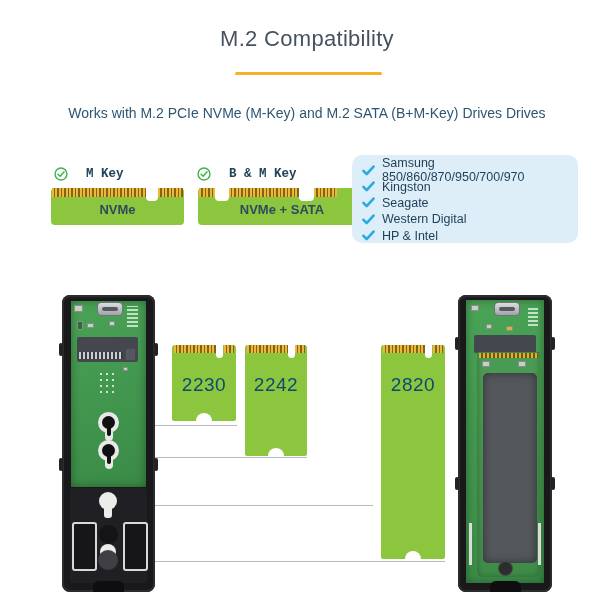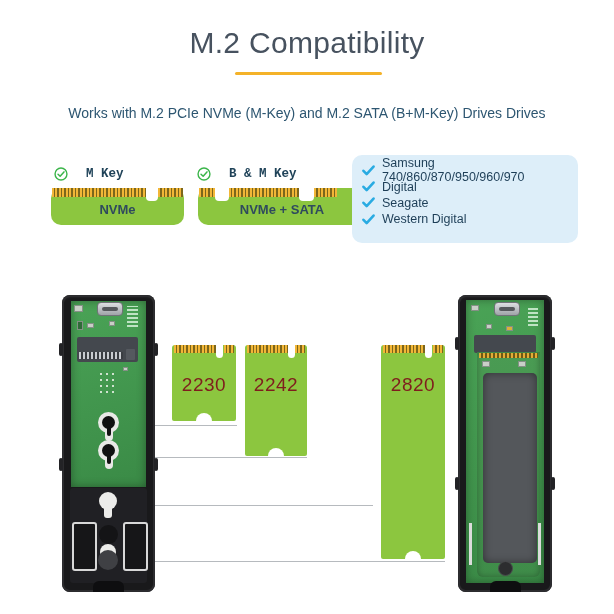--- a/index.html
+++ b/index.html
@@ -1,32 +1,32 @@
 <!DOCTYPE html>
 <html><head>
 <meta charset="utf-8">
 <style>
   html,body{margin:0;padding:0;background:#fff;}
   .canvas{position:relative;width:614px;height:614px;background:#ffffff;
     font-family:"Liberation Sans",sans-serif;overflow:hidden;}
 
   
   .page-title{position:absolute;top:26px;left:0;right:0;text-align:center;
-    font-size:30px;font-weight:400;color:#47525f;letter-spacing:.3px;}
+    font-size:22px;font-weight:400;color:#47525f;letter-spacing:.3px;}
   .title-underline{position:absolute;left:235px;top:72px;width:147px;height:3px;
     background:#f4b229;border-radius:2px;}
   .page-subtitle{position:absolute;top:105px;left:0;right:0;text-align:center;
     font-size:14px;color:#2d5671;}
 
   
   .legend{position:absolute;display:flex;align-items:center;gap:18px;height:15px;font-family:Liberation Mono, monospace;}
   .legend-m{left:54px;top:166px;}
   .legend-bm{left:197px;top:166px;}
   .legend-label{font-size:12.5px;font-weight:700;color:#1f4258;}
-  .edge-card{position:absolute;background:#8cc63f;border-radius:10px;}
+  .edge-card{position:absolute;background:#8cc63f;border-radius:4px;}
   .pinseg{position:absolute;top:0;height:9px;
     background:repeating-linear-gradient(90deg,#f2b637 0px,#f2b637 2px,#7c661b 2px,#7c661b 3.5px);}
   .edge-notch{position:absolute;top:0;height:13px;background:#ffffff;border-radius:0 0 4px 4px;}
   .edge-label{position:absolute;left:0;right:0;top:14px;text-align:center;
     font-size:13px;font-weight:700;color:#2f4a5e;}
   .diagram-m{left:51px;top:188px;width:133px;height:37px;}
   .diagram-bm{left:198px;top:188px;width:168px;height:37px;}
 
   
   .compat-box{position:absolute;left:352px;top:155px;width:226px;height:88px;
@@ -72,21 +72,21 @@
 
   
   .drive{position:absolute;background:#8cc63f;border-radius:3px 3px 2px 2px;overflow:hidden;}
   .drive .pins-a{position:absolute;top:0;left:2px;width:66%;height:8px;
     background:repeating-linear-gradient(90deg,#f2b637 0px,#f2b637 2px,#7c661b 2px,#7c661b 3.5px);}
   .drive .notch-t{position:absolute;top:0;left:69%;width:11%;height:13px;
     background:#fff;border-radius:0 0 4px 4px;}
   .drive .pins-b{position:absolute;top:0;right:2px;width:16%;height:8px;
     background:repeating-linear-gradient(90deg,#f2b637 0px,#f2b637 2px,#7c661b 2px,#7c661b 3.5px);}
   .drive-num{position:absolute;top:29px;left:0;right:0;text-align:center;
-    color:#7f1d1d;font-size:19px;letter-spacing:.5px;}
+    color:#0c4a6e;font-size:19px;letter-spacing:.5px;}
   .drive-bnotch{position:absolute;bottom:-8px;left:50%;margin-left:-8px;
     width:16px;height:16px;border-radius:50%;background:#ffffff;}
 
   .guide-line{position:absolute;height:1px;background:#b6babe;}
   svg{display:block;}
 </style>
 </head>
 <body>
 
 <div class="canvas">
@@ -131,45 +131,53 @@
     <div class="edge-label">NVMe + SATA</div>
   </div>
 
   <div class="compat-box">
     <div class="compat-row">
       <span>
           <svg width="13" height="11" viewBox="0 0 14 12">
             <path d="M1.5 6.3 L5 10 L12.5 1.7" fill="none" stroke="#29abe2" stroke-width="2.8" stroke-linecap="round" stroke-linejoin="round"></path>
           </svg>
         </span>
-      <span>Samsung 740/860/870/950/960/970</span>
-    </div>
-    <div class="compat-row">
-      <span>
-          <svg width="13" height="11" viewBox="0 0 14 12">
-            <path d="M1.5 6.3 L5 10 L12.5 1.7" fill="none" stroke="#29abe2" stroke-width="2.8" stroke-linecap="round" stroke-linejoin="round"></path>
-          </svg>
-        </span>
-      <span>Digital</span>
+      <span>Samsung 850/860/870/950/700/970</span>
+    </div>
+    <div class="compat-row">
+      <span>
+          <svg width="13" height="11" viewBox="0 0 14 12">
+            <path d="M1.5 6.3 L5 10 L12.5 1.7" fill="none" stroke="#29abe2" stroke-width="2.8" stroke-linecap="round" stroke-linejoin="round"></path>
+          </svg>
+        </span>
+      <span>Kingston</span>
     </div>
     <div class="compat-row">
       <span>
           <svg width="13" height="11" viewBox="0 0 14 12">
             <path d="M1.5 6.3 L5 10 L12.5 1.7" fill="none" stroke="#29abe2" stroke-width="2.8" stroke-linecap="round" stroke-linejoin="round"></path>
           </svg>
         </span>
       <span>Seagate</span>
     </div>
     <div class="compat-row">
       <span>
           <svg width="13" height="11" viewBox="0 0 14 12">
             <path d="M1.5 6.3 L5 10 L12.5 1.7" fill="none" stroke="#29abe2" stroke-width="2.8" stroke-linecap="round" stroke-linejoin="round"></path>
           </svg>
         </span>
       <span>Western Digital</span>
+    </div>
+    <div class="compat-row">
+      <span>
+          <svg width="13" height="11" viewBox="0 0 14 12">
+            <path d="M1.5 6.3 L5 10 L12.5 1.7" fill="none" stroke="#29abe2" stroke-width="2.8" stroke-linecap="round" stroke-linejoin="round"></path>
+          </svg>
+        </span>
+      <span>HP &amp; Intel</span>
     </div>
   </div>
 
   <div class="guide-line" style="left:113px;top:425px;width:124px;"></div>
   <div class="guide-line" style="left:113px;top:457px;width:194px;"></div>
   <div class="guide-line" style="left:115px;top:505px;width:258px;"></div>
   <div class="guide-line" style="left:115px;top:561px;width:330px;"></div>
 
   <div class="encl encl-left">
     <div class="side-tab" style="left:-3px;top:48px;"></div>

